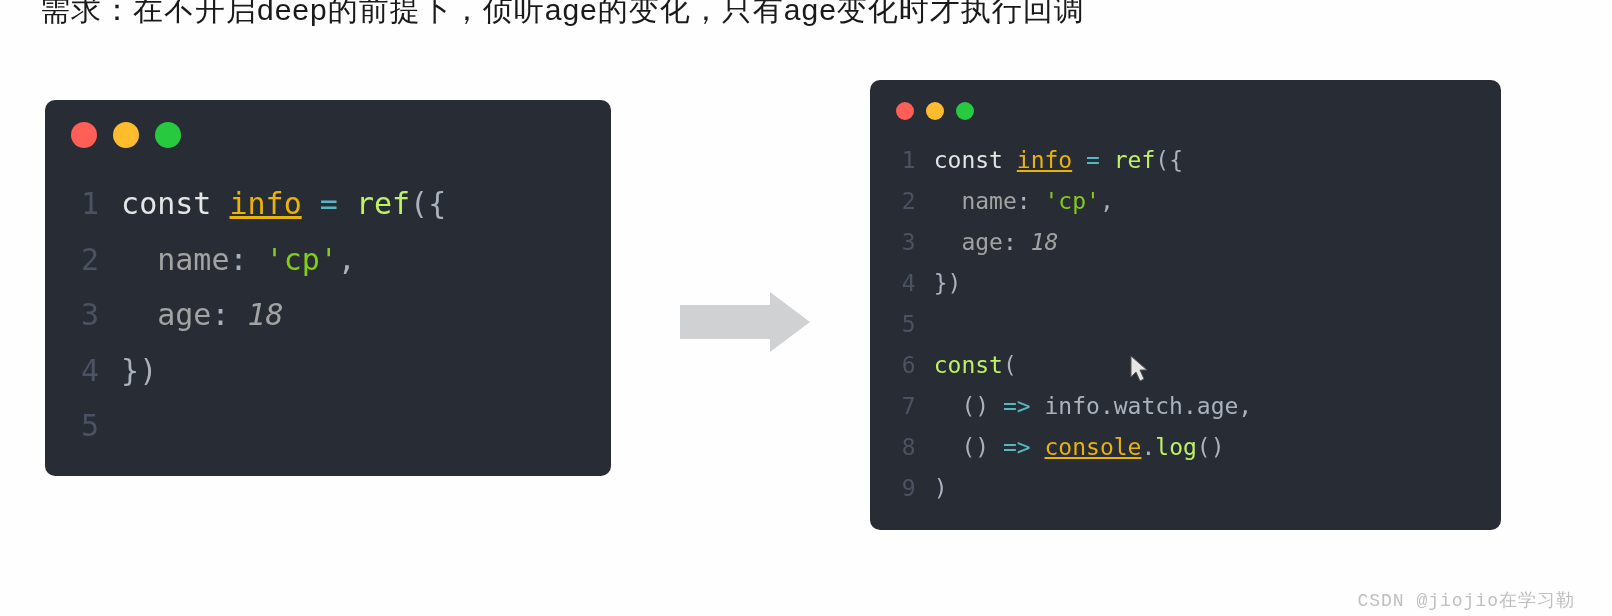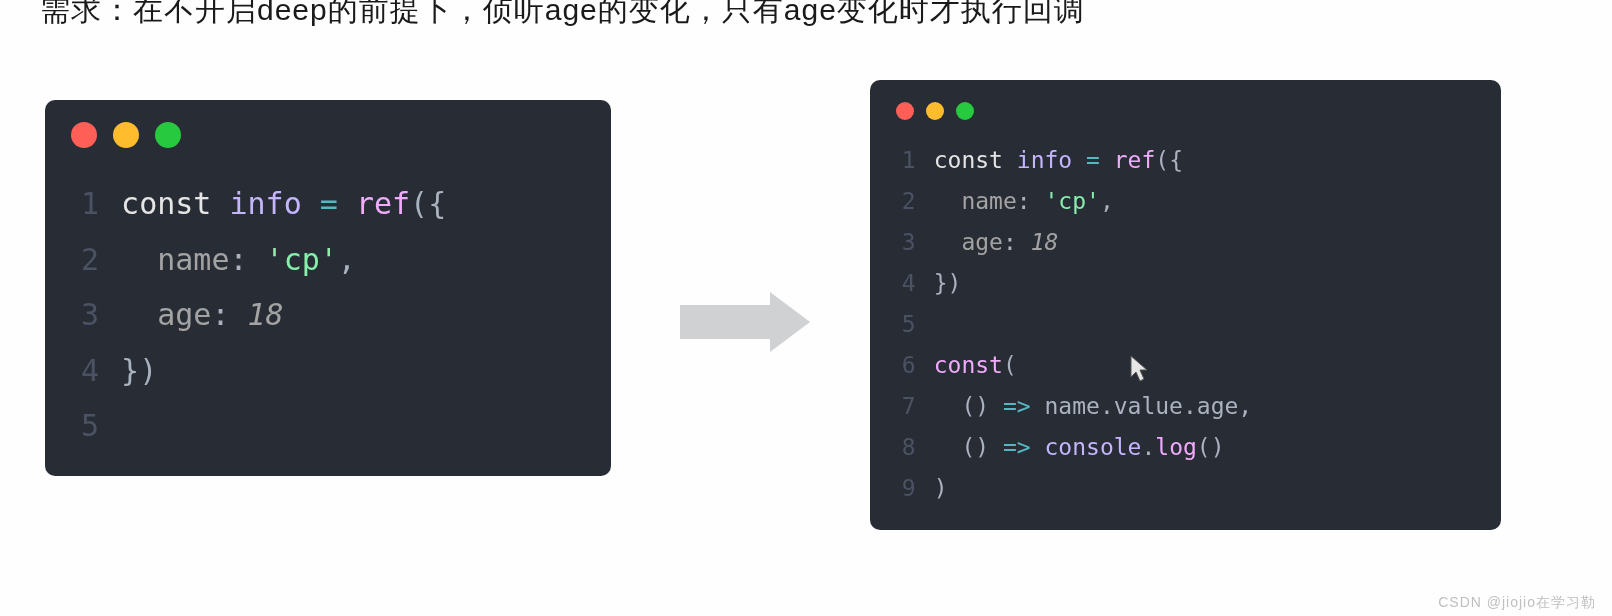--- a/index.html
+++ b/index.html
@@ -52,25 +52,25 @@
   .left-block .dot { width: 26px; height: 26px; }
   .right-block .dot { width: 18px; height: 18px; }
   .dot.red { background:#ff5f56; }
   .dot.yellow { background:#ffbd2e; }
   .dot.green { background:#27c93f; }
   .line { display:flex; line-height:1.85; white-space: pre; }
   .right-block .line { line-height:1.78; }
   .ln { color:#4b5263; width: 2ch; text-align:right; user-select:none; margin-right: 22px; }
   .right-block .ln { margin-right: 18px; }
   .kw   { color:#e5e5e5; }
-  .var  { color:#c4b5fd; }
+  .var  { color:#eab308;text-decoration:underline; }
   .op   { color:#56b6c2; }
-  .fn   { color:#f0abfc; }
+  .fn   { color:#bef264; }
   .prop { color:#a3a3a3; }
-  .str  { color:#86efac; }
+  .str  { color:#84cc16; }
   .num  { color:#a3a3a3;font-style:italic; }
   .plain{ color:#abb2bf; }
   .arrow-wrap {
     position:absolute;
     top:305px;
     left:680px;
   }
   .arrow-shaft {
     width: 90px;
     height: 34px;
@@ -91,24 +91,25 @@
     left: 260px;
     width: 20px;
     height: 28px;
     color:#e6e6e6;
     stroke:#555;
     stroke-width:1;
   }
   .watermark {
     position:absolute;
     bottom:4px;
-    right:16px;
-    font-size:14px;
+    right:37px;
+    font-size:18px;
     color:#bfbfbf;
     letter-spacing:1px;
+    font-family:Liberation Mono, monospace;
   }
 </style>
 </head>
 <body>
 
 <div class="heading">需求：在不开启deep的前提下，侦听age的变化，只有age变化时才执行回调</div>
 
 <div class="code-block left-block">
   <div class="traffic">
     <div class="dot red"></div>
@@ -135,21 +136,21 @@
     <div class="dot yellow"></div>
     <div class="dot green"></div>
   </div>
   <div>
       <div class="line"><span class="ln">1</span><span class="kw">const</span><span class="plain"> </span><span class="var">info</span><span class="plain"> </span><span class="op">=</span><span class="plain"> </span><span class="fn">ref</span><span class="plain">({</span></div>
       <div class="line"><span class="ln">2</span><span class="plain">  </span><span class="prop">name</span><span class="plain">: </span><span class="str">'cp'</span><span class="plain">,</span></div>
       <div class="line"><span class="ln">3</span><span class="plain">  </span><span class="prop">age</span><span class="plain">: </span><span class="num">18</span></div>
       <div class="line"><span class="ln">4</span><span class="plain">})</span></div>
       <div class="line"><span class="ln">5</span><span class="plain"> </span></div>
       <div class="line"><span class="ln">6</span><span class="fn">const</span><span class="plain">(</span></div>
-      <div class="line"><span class="ln">7</span><span class="plain">  () </span><span class="op">=&gt;</span><span class="plain"> name.value.age,</span></div>
+      <div class="line"><span class="ln">7</span><span class="plain">  () </span><span class="op">=&gt;</span><span class="plain"> info.watch.age,</span></div>
       <div class="line"><span class="ln">8</span><span class="plain">  () </span><span class="op">=&gt;</span><span class="plain"> </span><span class="var">console</span><span class="plain">.</span><span class="fn">log</span><span class="plain">(</span><span class="plain">)</span></div>
       <div class="line"><span class="ln">9</span><span class="plain">)</span></div>
     </div>
   <svg class="cursor-icon" viewBox="0 0 20 28">
     <path fill="currentColor" d="M1 1 L1 22 L6 17 L10 26 L14 24 L10 15 L17 15 Z"></path>
   </svg>
 </div>
 
 <div class="watermark">CSDN @jiojio在学习勒</div>
 

